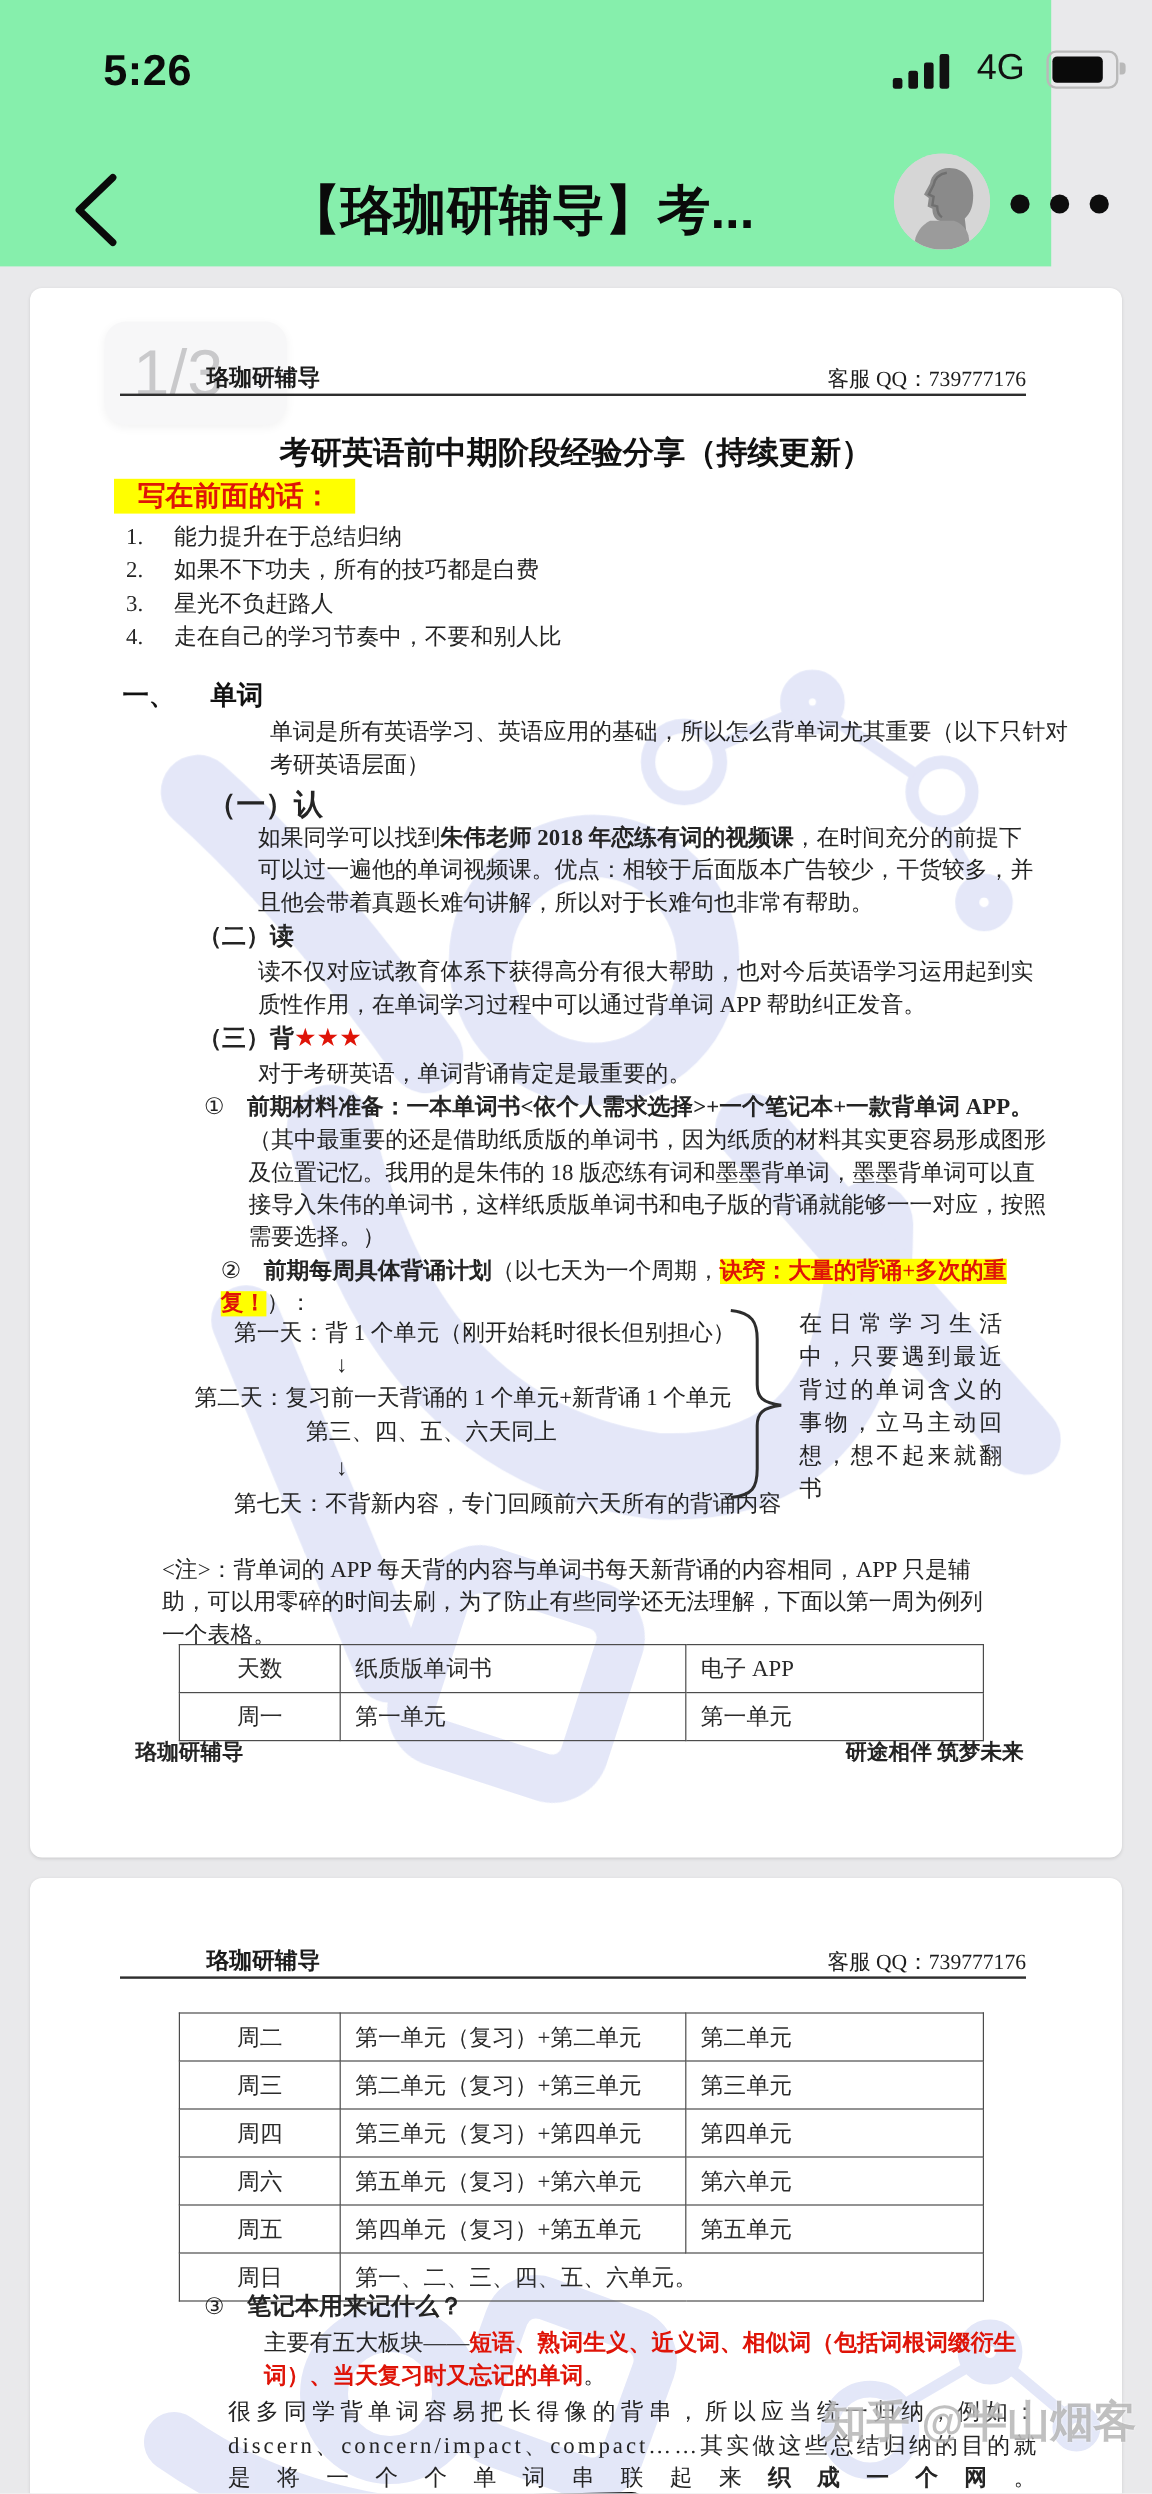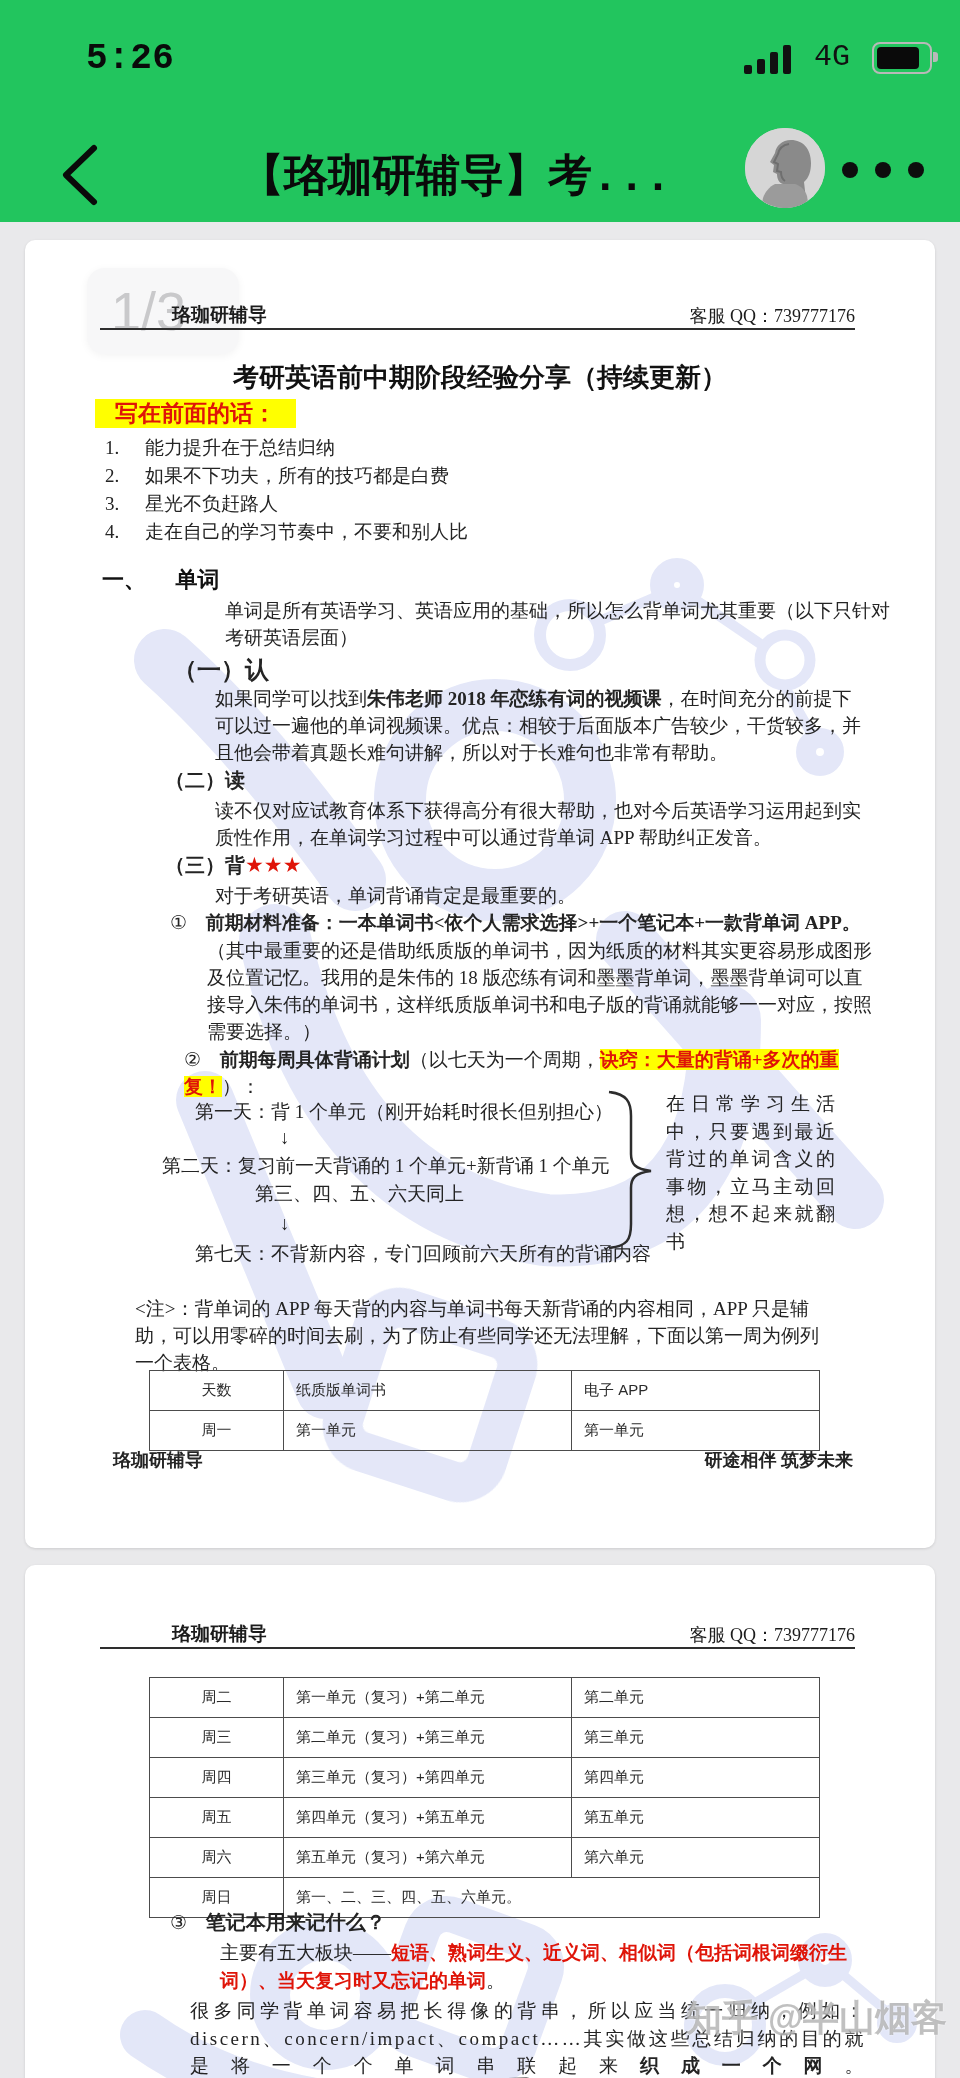--- a/index.html
+++ b/index.html
@@ -1,20 +1,20 @@
 <!DOCTYPE html>
 <html><head>
 <meta charset="utf-8">
 <style>
   html,body{margin:0;padding:0;}
   body{width:960px;background:#e9e9eb;font-family:"Liberation Sans","DejaVu Sans",sans-serif;}
   .screen{position:relative;width:960px;height:2078px;overflow:hidden;background:#e9e9eb;}
   .abs{position:absolute;}
   
-  .topbar{position:absolute;top:0;left:0;width:960px;height:222px;background:#22c55e;z-index:30;font-family:Liberation Mono, monospace;}
+  .topbar{position:absolute;top:0;left:0;width:876px;height:222px;background:#86efac;z-index:30;}
   .time{position:absolute;left:86px;top:38px;font-size:36px;font-weight:600;color:#0a0a0a;letter-spacing:.5px;}
   .sig{position:absolute;left:744px;top:44px;width:60px;height:30px;}
   .sig i{position:absolute;bottom:0;width:8px;background:#111;border-radius:2px;}
   .fourg{position:absolute;left:814px;top:40px;font-size:30px;color:#111;font-weight:400;}
   .batt{position:absolute;left:872px;top:42px;width:56px;height:28px;border:2.5px solid #b9b9b9;border-radius:8px;}
   .batt .lvl{position:absolute;left:3px;top:3px;bottom:3px;width:42px;background:#0a0a0a;border-radius:4px;}
   .batt .cap{position:absolute;right:-8px;top:8px;width:5px;height:10px;background:#b9b9b9;border-radius:0 3px 3px 0;}
   .backbtn{position:absolute;left:52px;top:140px;width:60px;height:70px;cursor:pointer;}
   .navtitle{position:absolute;left:240px;top:146px;width:480px;font-size:44px;font-weight:600;color:#0a0a0a;white-space:nowrap;overflow:hidden;}
   .avatar{position:absolute;left:745px;top:128px;width:80px;height:80px;border-radius:50%;background:#d8d8d8;overflow:hidden;}
@@ -27,21 +27,21 @@
   .red{color:#df1408;}
   .hl{background:#ffff00;}
   .pagebadge{position:absolute;left:62px;top:28px;width:152px;height:86px;background:#f7f7f8;border-radius:18px;box-shadow:0 2px 8px rgba(0,0,0,.05);}
   .pagebadge span{position:absolute;left:24px;top:12px;font-size:54px;color:#c9c9cb;font-family:"Liberation Sans",sans-serif;}
   .dochead{position:absolute;left:75px;right:80px;height:30px;border-bottom:2px solid #2e2e2e;display:flex;justify-content:space-between;align-items:flex-end;}
   .dochead .brand{font-size:19px;font-weight:bold;color:#1c1c1c;}
   .dochead .qq{font-size:18px;font-weight:normal;color:#1c1c1c;}
   .p{line-height:27px;font-size:19px;}
   .deco{position:absolute;left:0;top:0;pointer-events:none;}
   table.sched{border-collapse:collapse;table-layout:fixed;}
-  table.sched td{border:1.5px solid #4c4c4c;font-size:15px;color:#2b2b2b;height:27px;padding:6px 12px 6px 12px;font-family:Liberation Sans, sans-serif;}
+  table.sched td{border:1.5px solid #4c4c4c;font-size:19px;color:#2b2b2b;height:27px;padding:6px 12px 6px 12px;font-family:Liberation Serif, serif;}
   td.c{text-align:center;padding:6px 2px;}
   .redact{display:inline-block;width:348px;height:23px;background:#0a0a0a;border-radius:12px;vertical-align:-4px;transform:rotate(-1.2deg);}
   .wm{position:absolute;left:686px;top:1994px;z-index:40;font-size:36px;font-weight:bold;color:rgba(130,130,130,0.5);text-shadow:0 0 2px rgba(255,255,255,.9);white-space:nowrap;font-family:"Liberation Sans",sans-serif;}
 </style>
 </head>
 <body>
 
 <div class="screen">
 
   <div class="topbar">
@@ -228,30 +228,30 @@
         <td class="c">周三</td>
         <td>第二单元（复习）+第三单元</td>
         <td>第三单元</td>
       </tr>
       <tr>
         <td class="c">周四</td>
         <td>第三单元（复习）+第四单元</td>
         <td>第四单元</td>
       </tr>
       <tr>
+        <td class="c">周六</td>
+        <td>第五单元（复习）+第六单元</td>
+        <td>第六单元</td>
+      </tr>
+      <tr>
         <td class="c">周五</td>
         <td>第四单元（复习）+第五单元</td>
         <td>第五单元</td>
       </tr>
       <tr>
-        <td class="c">周六</td>
-        <td>第五单元（复习）+第六单元</td>
-        <td>第六单元</td>
-      </tr>
-      <tr>
         <td class="c">周日</td>
         <td colspan="2">第一、二、三、四、五、六单元。</td>
       </tr>
     </tbody>
       </table>
 
     <div class="abs p" style="left:145px;top:344px;">
       <span>③</span>
       <span class="b" style="margin-left:14px;font-size:20px;">笔记本用来记什么？</span>
     </div>

